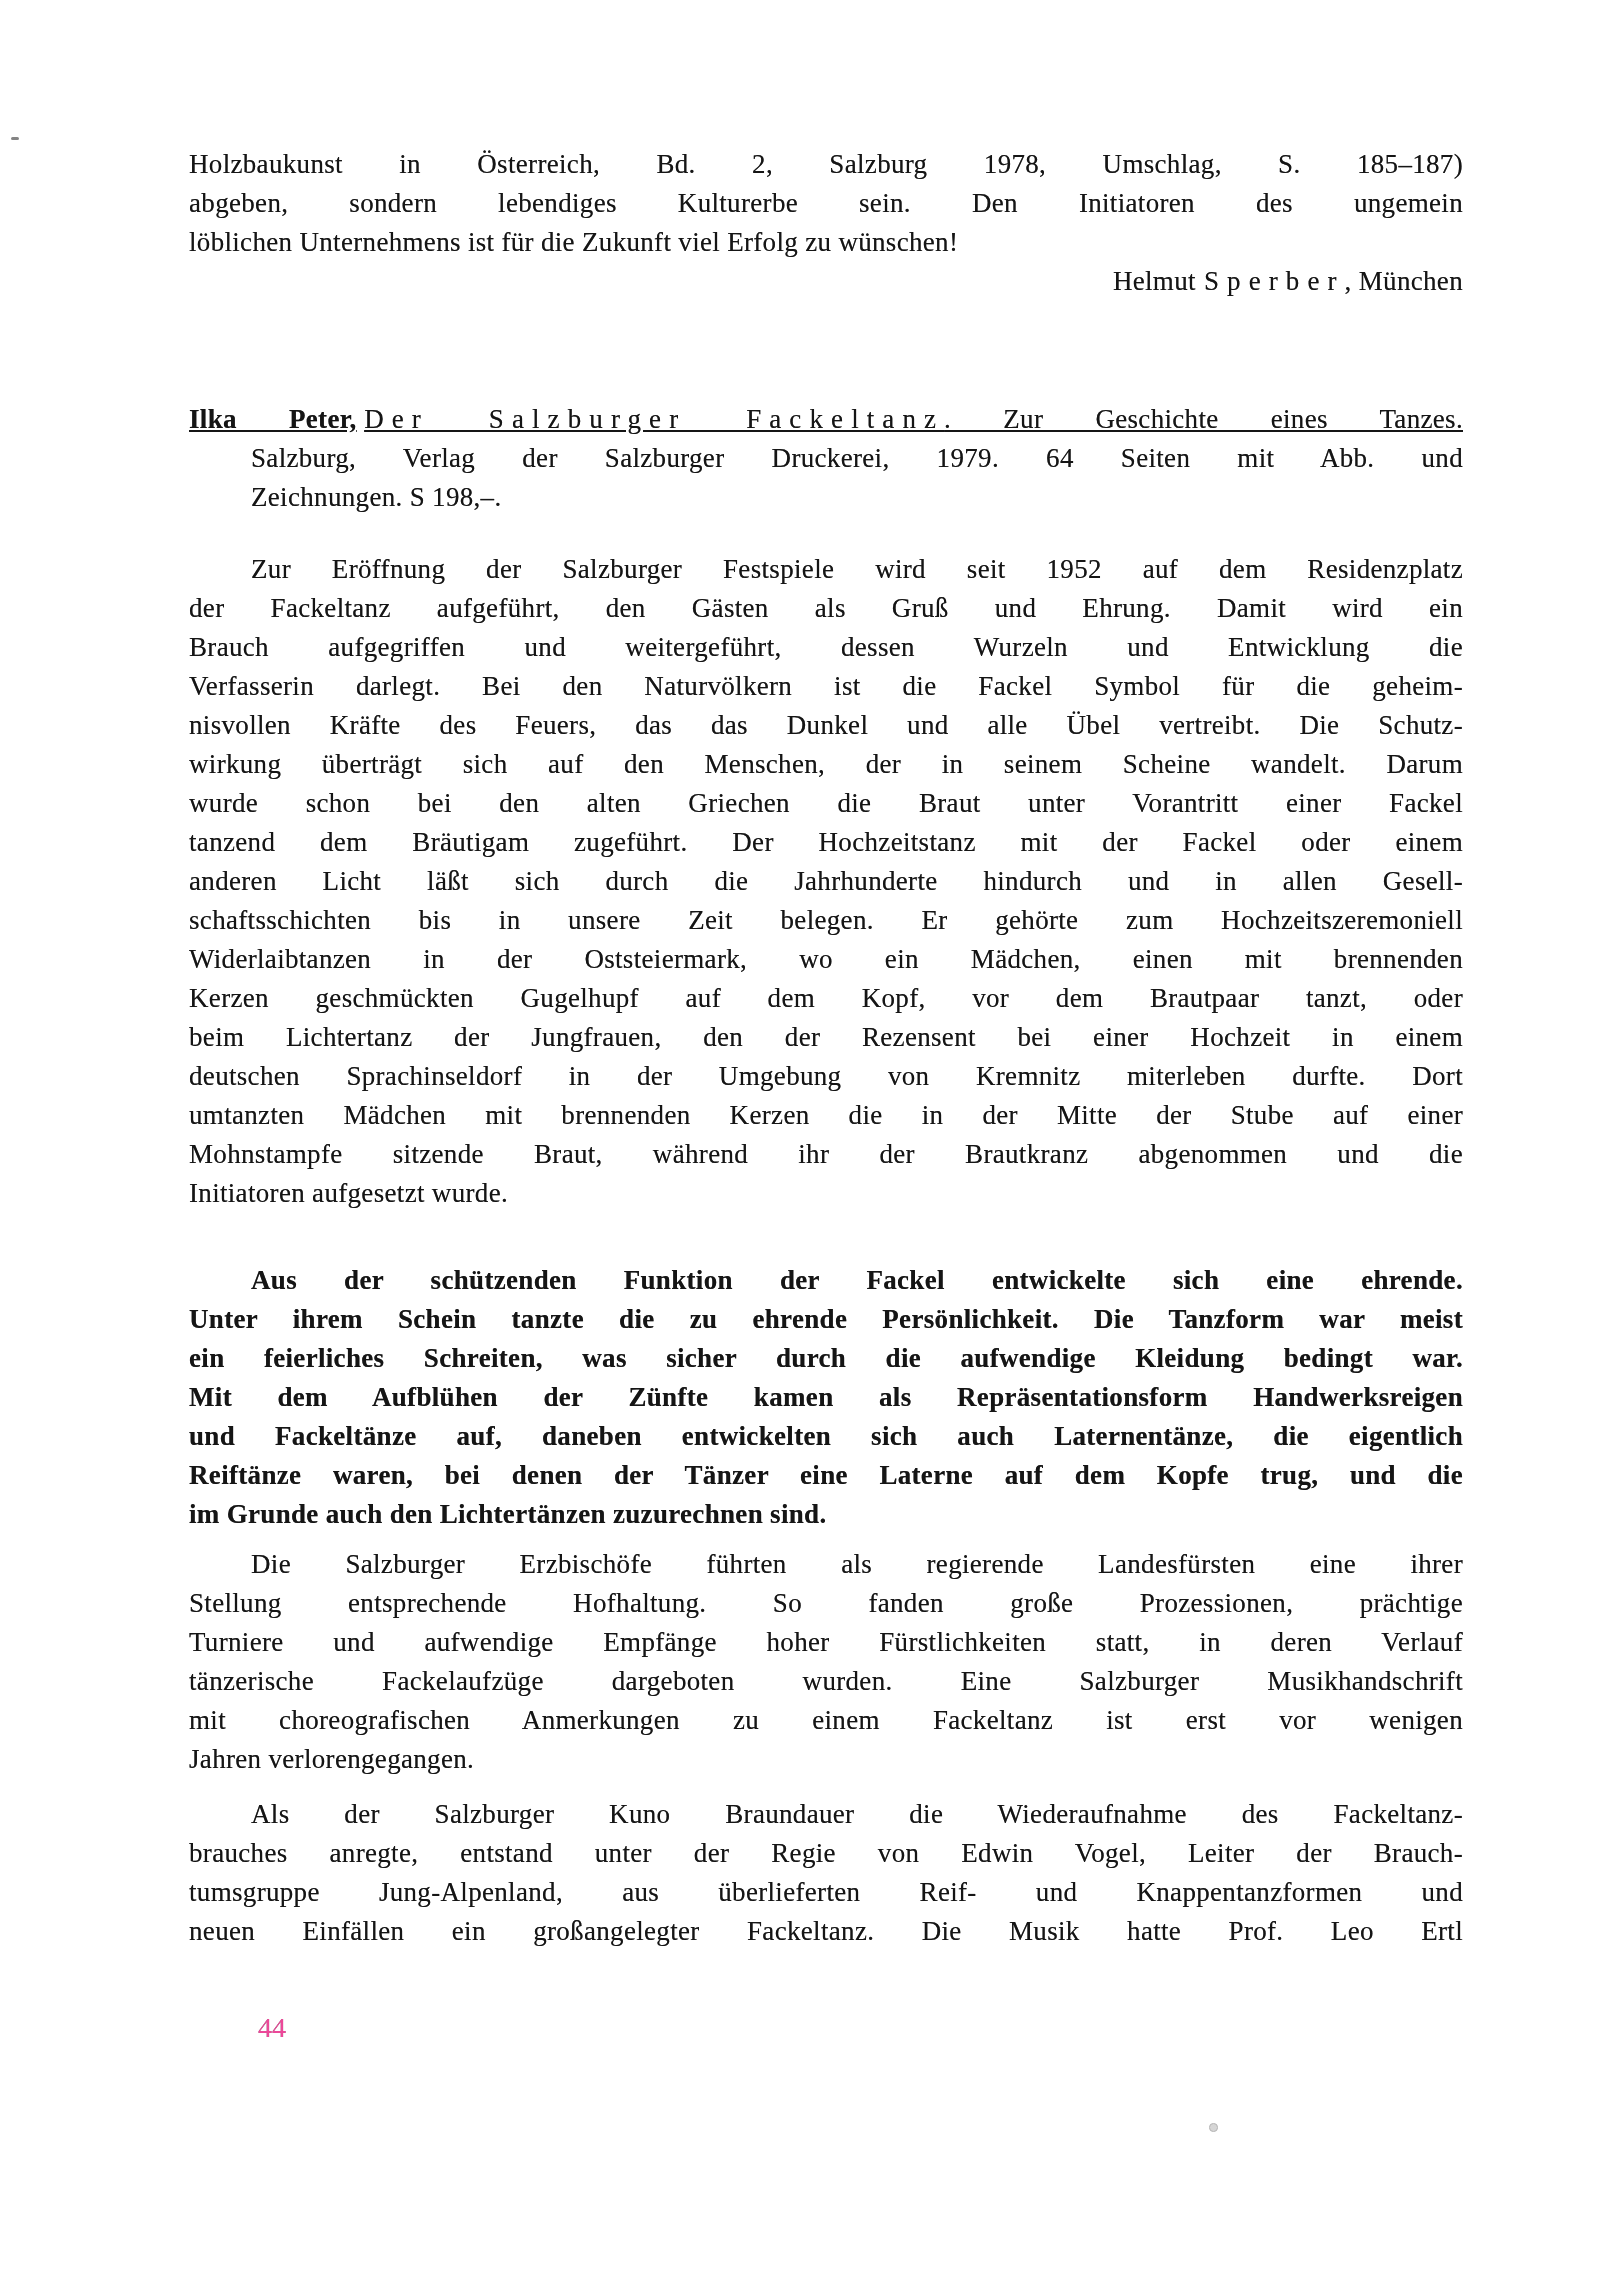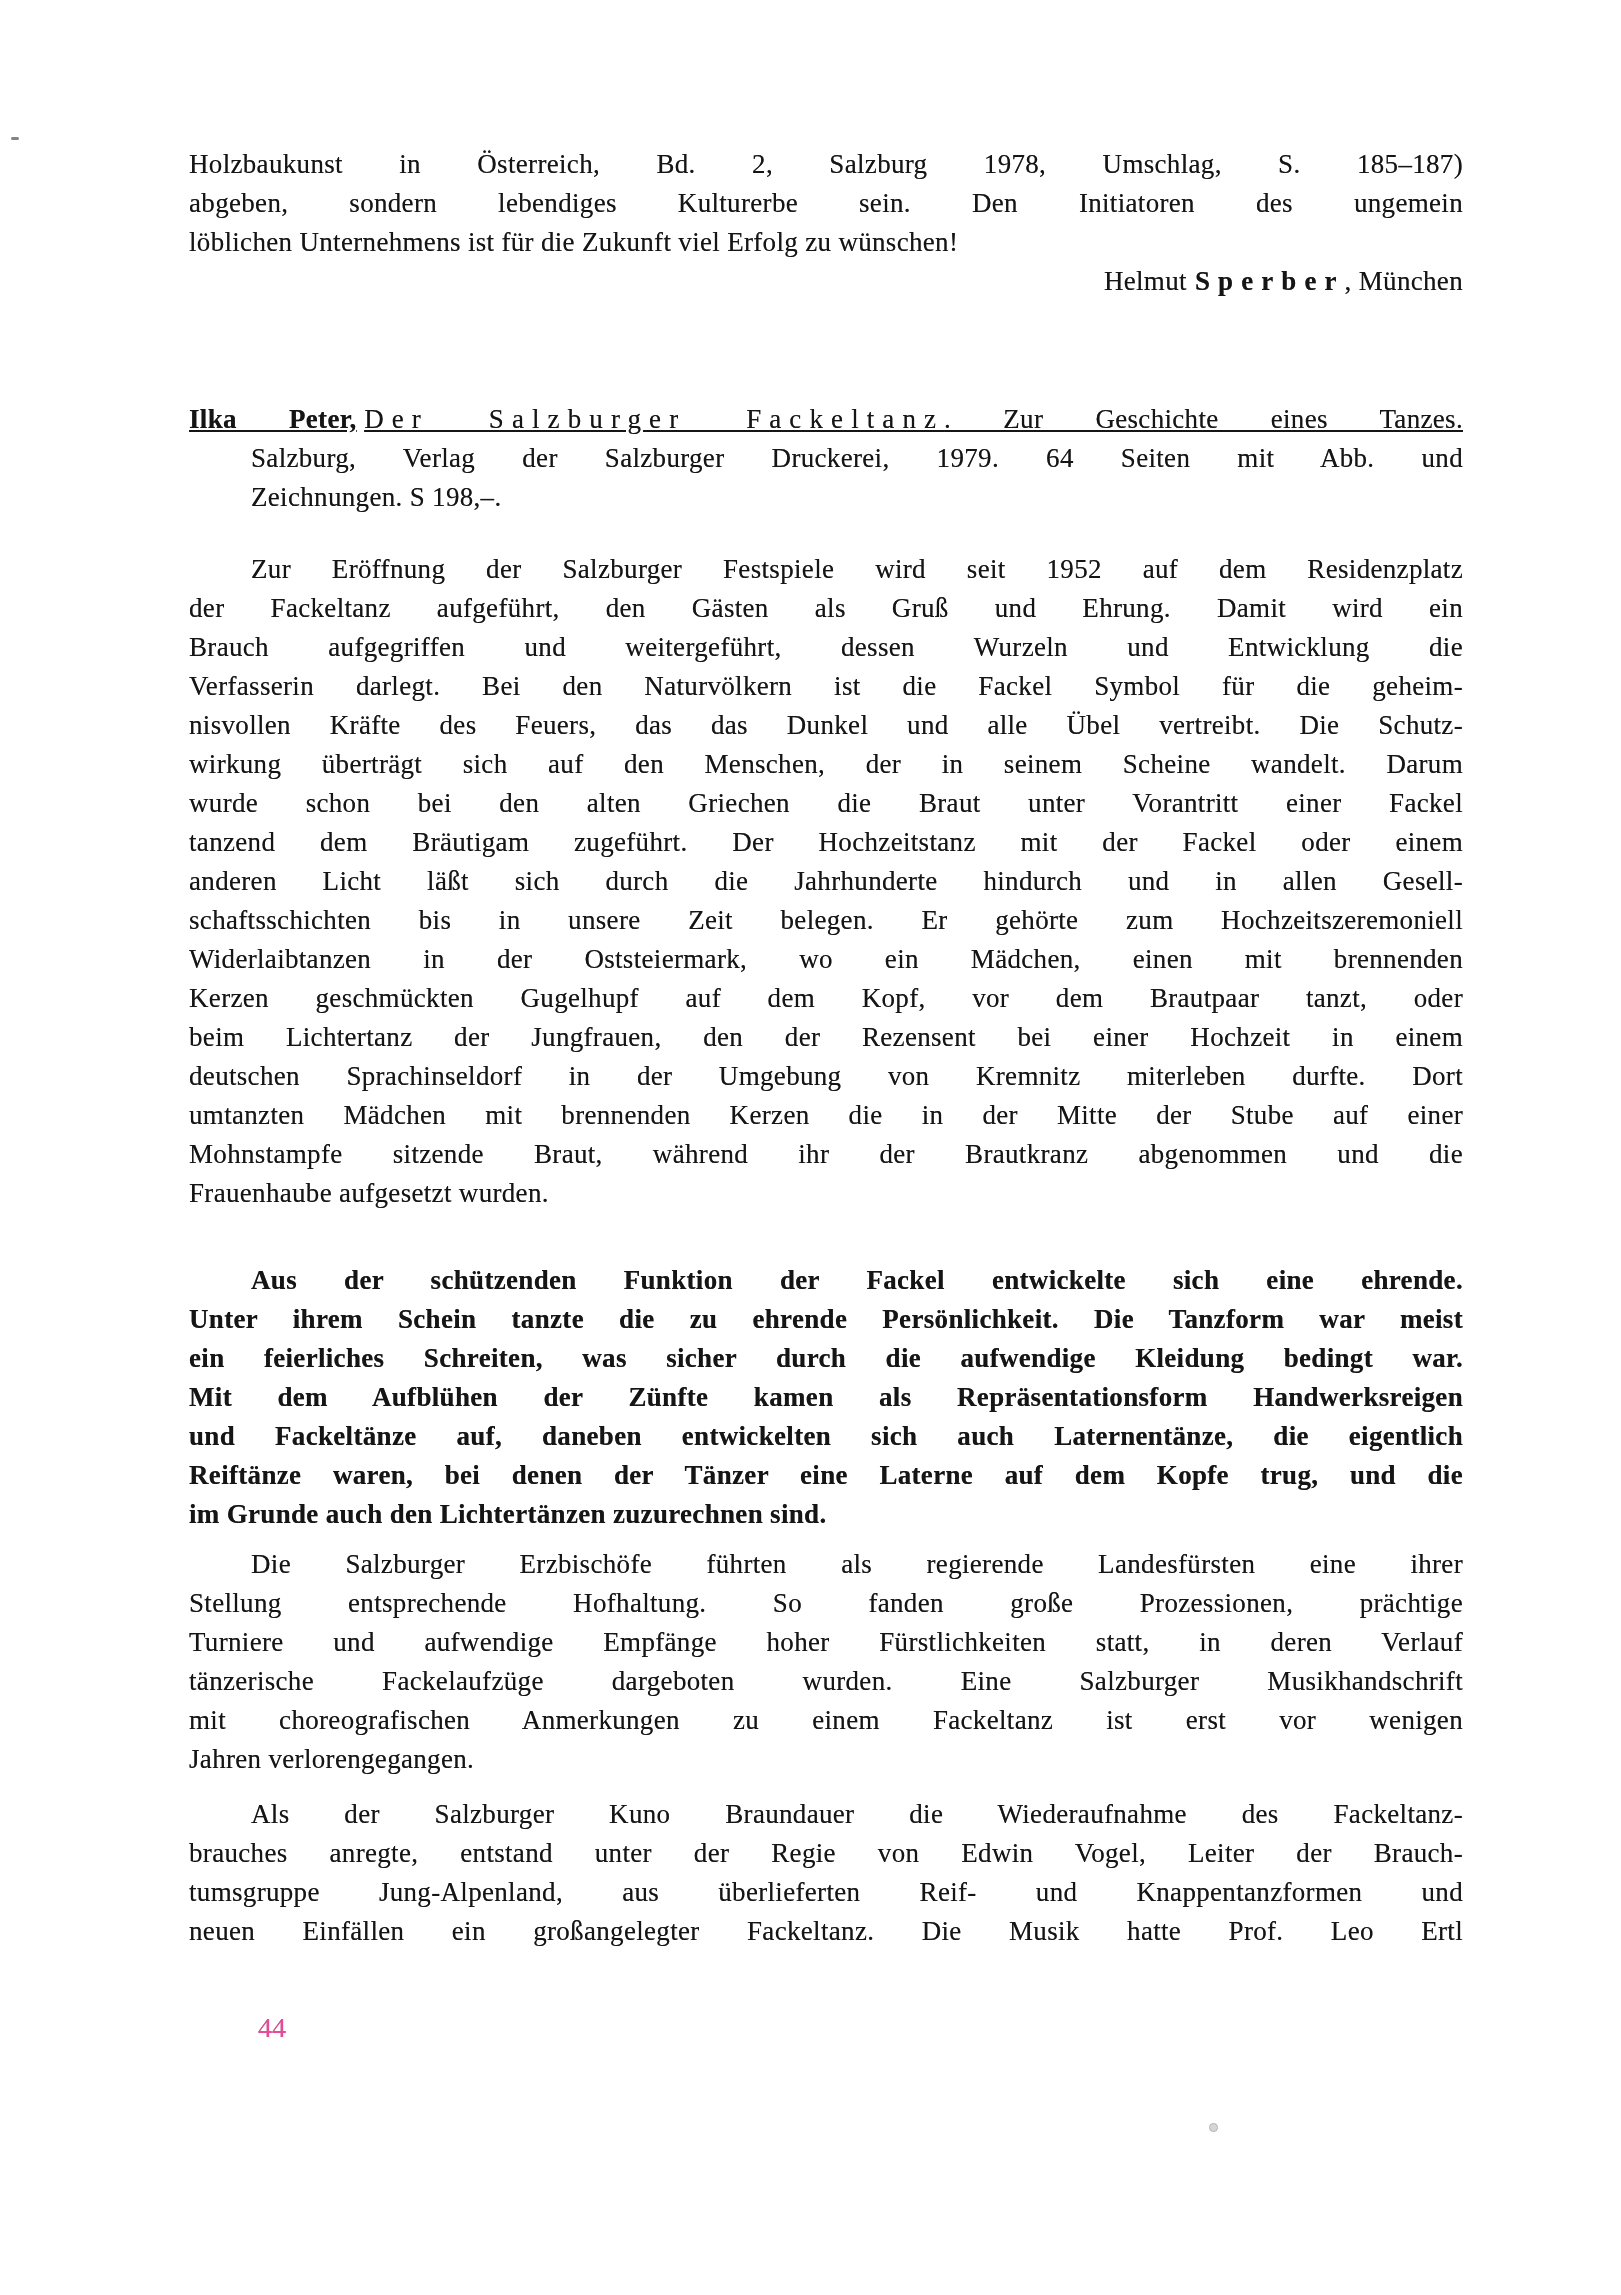--- a/index.html
+++ b/index.html
@@ -32,21 +32,21 @@
     text-align-last: justify;
   }
   
   .tline-short {
     text-align-last: left;
   }
   .sig-line {
     text-align: right;
   }
   .sig-pre { margin-right: 0.30em; }
-  .sig-name { letter-spacing: 0.30em; font-weight: bold; }
+  .sig-name { letter-spacing: 0.30em; }
   .cit-first {
     text-align: justify;
     text-align-last: justify;
     text-decoration: underline;
   }
   .cit-author {
     font-weight: bold;
     margin-right: 0.28em;
   }
   .cit-title {
@@ -125,21 +125,21 @@
       <div class="tline">wurde schon bei den alten Griechen die Braut unter Vorantritt einer Fackel</div>
       <div class="tline">tanzend dem Bräutigam zugeführt. Der Hochzeitstanz mit der Fackel oder einem</div>
       <div class="tline">anderen Licht läßt sich durch die Jahrhunderte hindurch und in allen Gesell-</div>
       <div class="tline">schaftsschichten bis in unsere Zeit belegen. Er gehörte zum Hochzeitszeremoniell</div>
       <div class="tline">Widerlaibtanzen in der Oststeiermark, wo ein Mädchen, einen mit brennenden</div>
       <div class="tline">Kerzen geschmückten Gugelhupf auf dem Kopf, vor dem Brautpaar tanzt, oder</div>
       <div class="tline">beim Lichtertanz der Jungfrauen, den der Rezensent bei einer Hochzeit in einem</div>
       <div class="tline">deutschen Sprachinseldorf in der Umgebung von Kremnitz miterleben durfte. Dort</div>
       <div class="tline">umtanzten Mädchen mit brennenden Kerzen die in der Mitte der Stube auf einer</div>
       <div class="tline">Mohnstampfe sitzende Braut, während ihr der Brautkranz abgenommen und die</div>
-      <div class="tline tline-short">Frauenhaube aufgesetzt wurden.</div>
+      <div class="tline tline-short">Initiatoren aufgesetzt wurde.</div>
     </div>
 
   <div class="block para" style="top:1261px;font-weight:bold;">
       <div class="tline">Aus der schützenden Funktion der Fackel entwickelte sich eine ehrende.</div>
       <div class="tline">Unter ihrem Schein tanzte die zu ehrende Persönlichkeit. Die Tanzform war meist</div>
       <div class="tline">ein feierliches Schreiten, was sicher durch die aufwendige Kleidung bedingt war.</div>
       <div class="tline">Mit dem Aufblühen der Zünfte kamen als Repräsentationsform Handwerksreigen</div>
       <div class="tline">und Fackeltänze auf, daneben entwickelten sich auch Laternentänze, die eigentlich</div>
       <div class="tline">Reiftänze waren, bei denen der Tänzer eine Laterne auf dem Kopfe trug, und die</div>
       <div class="tline tline-short">im Grunde auch den Lichtertänzen zuzurechnen sind.</div>

